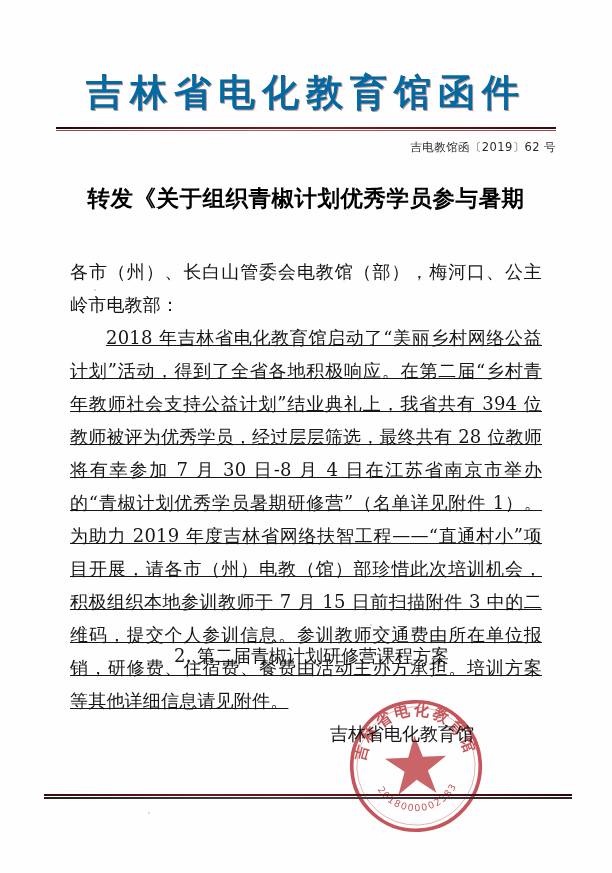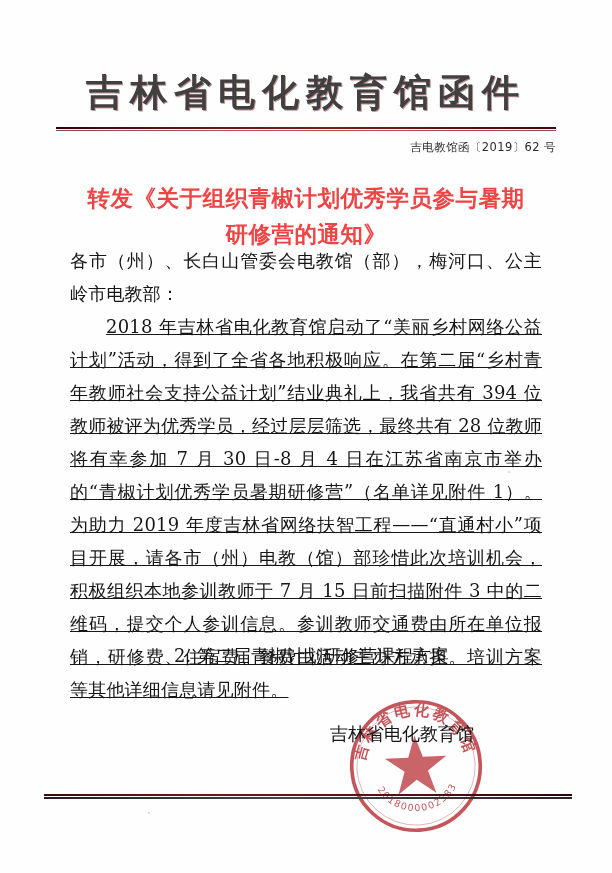--- a/index.html
+++ b/index.html
@@ -29,21 +29,21 @@
     top: 72px;
     left: 0;
     width: 612px;
     text-align: center;
   }
   .masthead-title {
     font-family: Liberation Serif, serif;
     font-size: 37px;
     font-weight: 700;
     letter-spacing: 7px;
-    color: #404040;
+    color: #0369a1;
     text-shadow: 1px 1px 0 rgba(120,15,18,0.45);
     line-height: 1.15;
     white-space: nowrap;
   }
 
   
   .rule-top {
     position: absolute;
     top: 127px;
     left: 56px;
@@ -80,27 +80,27 @@
     position: absolute;
     top: 180px;
     left: 78px;
     width: 456px;
     text-align: center;
     font-family: "DejaVu Sans", "Liberation Sans", sans-serif;
     font-size: 22.5px;
     font-weight: 700;
     line-height: 36px;
     letter-spacing: .5px;
-    color: #ef4444;
+    color: #000000;
   }
 
   
   .body-block {
     position: absolute;
-    top: 244px;
+    top: 255px;
     left: 70px;
     width: 472px;
   }
   .para {
     font-family: "DejaVu Serif", "Liberation Serif", serif;
     font-size: 18px;
     line-height: 33px;
     letter-spacing: .2px;
     color: #161616;
     text-align: justify;
@@ -190,21 +190,20 @@
 
   <div class="rule-top">
     <div class="bar-a"></div>
     <div class="bar-b"></div>
   </div>
 
   <div class="doc-number">吉电教馆函〔2019〕62 号</div>
 
   <div class="doc-title">
     <div>转发《关于组织青椒计划优秀学员参与暑期</div>
-    <div>研修营的通知》</div>
   </div>
 
   <div class="body-block">
     <p class="para">各市（州）、长白山管委会电教馆（部），梅河口、公主岭市电教部：</p>
     <p class="para indent">2018 年吉林省电化教育馆启动了“美丽乡村网络公益计划”活动，得到了全省各地积极响应。在第二届“乡村青年教师社会支持公益计划”结业典礼上，我省共有 394 位教师被评为优秀学员，经过层层筛选，最终共有 28 位教师将有幸参加 7 月 30 日-8 月 4 日在江苏省南京市举办的“青椒计划优秀学员暑期研修营”（名单详见附件 1）。为助力 2019 年度吉林省网络扶智工程——“直通村小”项目开展，请各市（州）电教（馆）部珍惜此次培训机会，积极组织本地参训教师于 7 月 15 日前扫描附件 3 中的二维码，提交个人参训信息。参训教师交通费由所在单位报销，研修费、住宿费、餐费由活动主办方承担。培训方案等其他详细信息请见附件。</p>
   </div>
 
   <div class="attach-block">
     <div class="attach-item">2. 第二届青椒计划研修营课程方案</div>
   </div>

